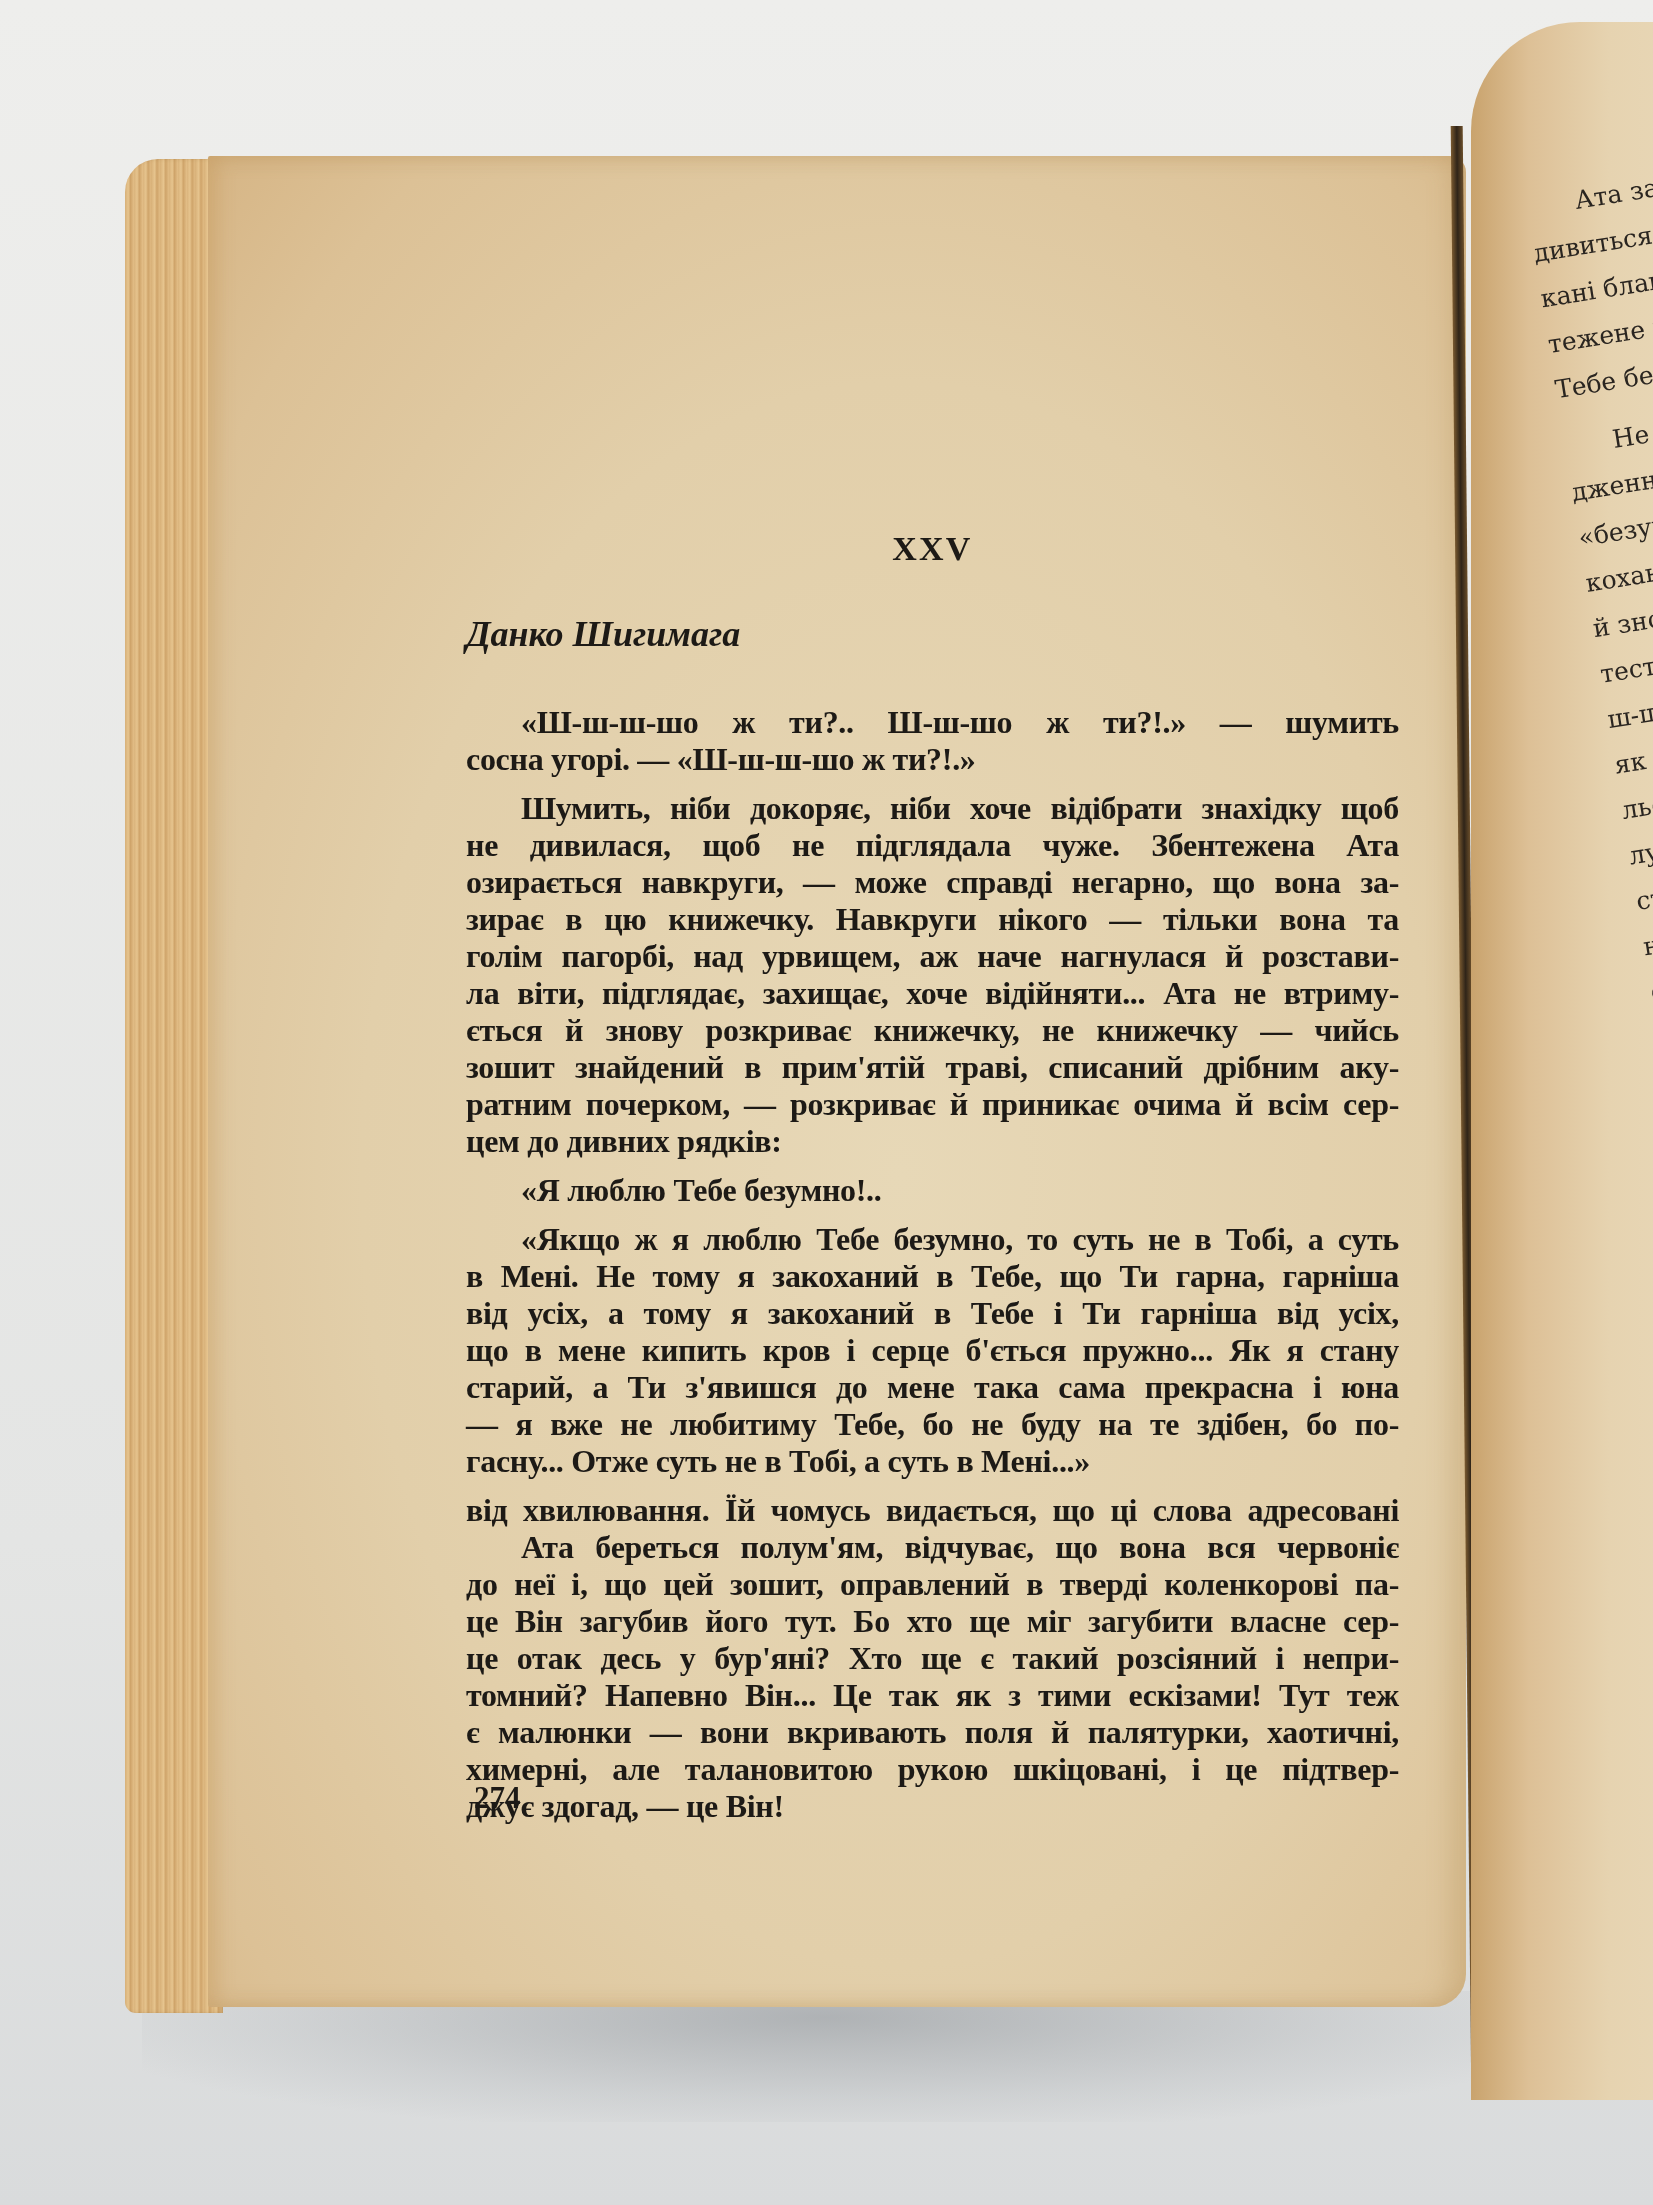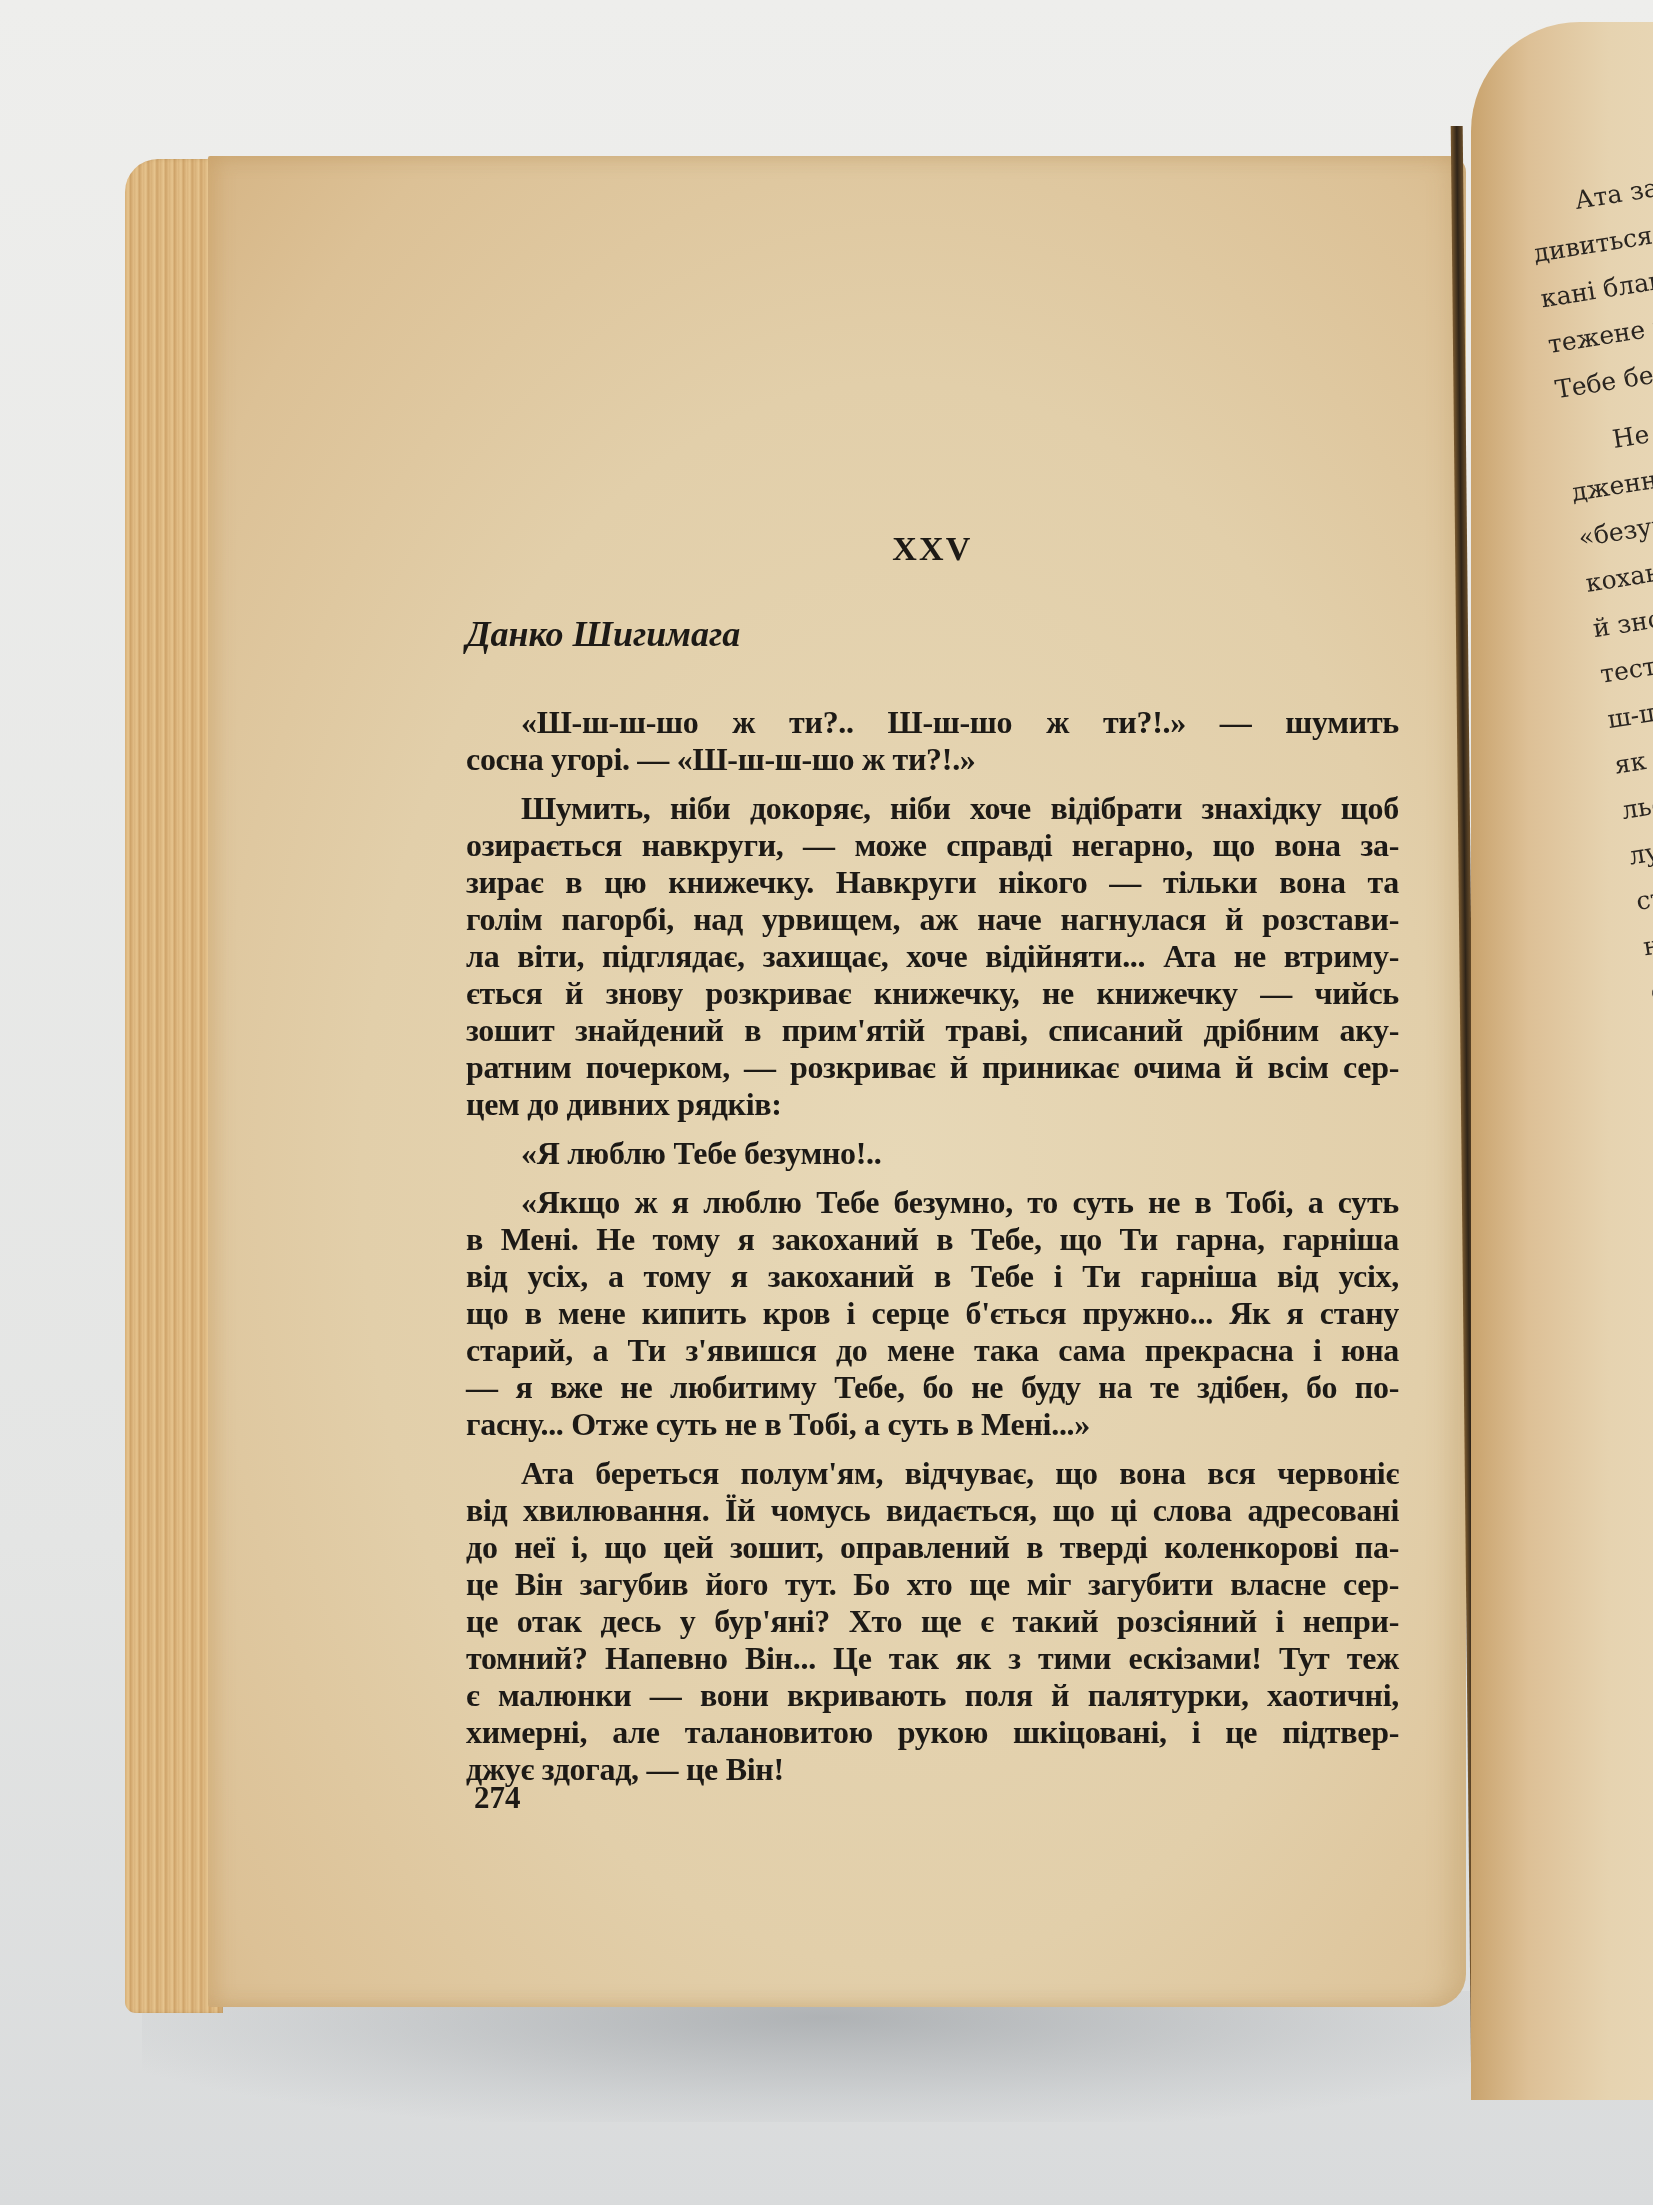--- a/index.html
+++ b/index.html
@@ -84,20 +84,21 @@
 <div class="text-col">
   <h2 class="chapter-number">XXV</h2>
   <h3 class="chapter-title">Данко Шигимага</h3>
   <div class="body" id="body">
       <div class="para">
         <span class="line first">«Ш-ш-ш-шо ж ти?.. Ш-ш-шо ж ти?!.» — шумить</span>
         <span class="line last">сосна угорі. — «Ш-ш-ш-шо ж ти?!.»</span>
       </div>
       <div class="para">
         <span class="line first">Шумить, ніби докоряє, ніби хоче відібрати знахідку щоб</span>
+        <span class="line">не дивилася, щоб не підглядала чуже. Збентежена Ата</span>
         <span class="line">озирається навкруги, — може справді негарно, що вона за-</span>
         <span class="line">зирає в цю книжечку. Навкруги нікого — тільки вона та</span>
         <span class="line">голім пагорбі, над урвищем, аж наче нагнулася й розстави-</span>
         <span class="line">ла віти, підглядає, захищає, хоче відійняти... Ата не втриму-</span>
         <span class="line">ється й знову розкриває книжечку, не книжечку — чийсь</span>
         <span class="line">зошит знайдений в прим'ятій траві, списаний дрібним аку-</span>
         <span class="line">ратним почерком, — розкриває й приникає очима й всім сер-</span>
         <span class="line last">цем до дивних рядків:</span>
       </div>
       <div class="para">
@@ -106,22 +107,22 @@
       <div class="para">
         <span class="line first">«Якщо ж я люблю Тебе безумно, то суть не в Тобі, а суть</span>
         <span class="line">в Мені. Не тому я закоханий в Тебе, що Ти гарна, гарніша</span>
         <span class="line">від усіх, а тому я закоханий в Тебе і Ти гарніша від усіх,</span>
         <span class="line">що в мене кипить кров і серце б'ється пружно... Як я стану</span>
         <span class="line">старий, а Ти з'явишся до мене така сама прекрасна і юна</span>
         <span class="line">— я вже не любитиму Тебе, бо не буду на те здібен, бо по-</span>
         <span class="line last">гасну... Отже суть не в Тобі, а суть в Мені...»</span>
       </div>
       <div class="para">
+        <span class="line">від хвилювання. Їй чомусь видається, що ці слова адресовані</span>
         <span class="line first">Ата береться полум'ям, відчуває, що вона вся червоніє</span>
-        <span class="line">від хвилювання. Їй чомусь видається, що ці слова адресовані</span>
         <span class="line">до неї і, що цей зошит, оправлений в тверді коленкорові па-</span>
         <span class="line">це Він загубив його тут. Бо хто ще міг загубити власне сер-</span>
         <span class="line">це отак десь у бур'яні? Хто ще є такий розсіяний і непри-</span>
         <span class="line">томний? Напевно Він... Це так як з тими ескізами! Тут теж</span>
         <span class="line">є малюнки — вони вкривають поля й палятурки, хаотичні,</span>
         <span class="line">химерні, але талановитою рукою шкіцовані, і це підтвер-</span>
         <span class="line last">джує здогад, — це Він!</span>
       </div>
     </div>
   <div class="page-number">274</div>

